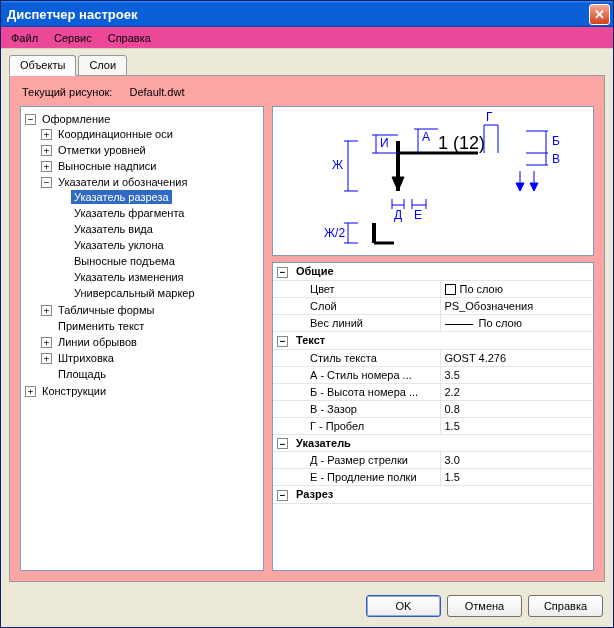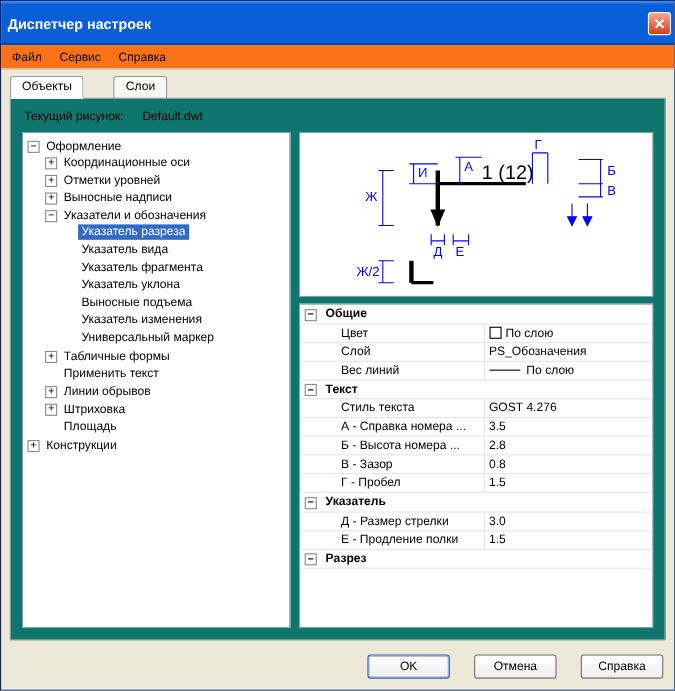--- a/index.html
+++ b/index.html
@@ -1,26 +1,26 @@
 <!DOCTYPE html>
 <html><head>
 <meta charset="utf-8">
 <style>
   * { box-sizing: border-box; }
   body { margin: 0; font-family: Tahoma, sans-serif; font-size: 11px; background: #fff; }
   .window { width: 614px; height: 628px; border: 1px solid #0a246a; background: #ece9d8; display: flex; flex-direction: column; }
-  .titlebar { height: 40px; background: linear-gradient(to bottom, #3b8ef0 0%, #0a5fd8 8%, #0a5fd8 92%, #003fa8 100%); display: flex; align-items: center; padding: 0 3px 0 6px; color: #fff; font-weight: bold; font-size: 13px; }
+  .titlebar { height: 26px; background: linear-gradient(to bottom, #3b8ef0 0%, #0a5fd8 8%, #0a5fd8 92%, #003fa8 100%); display: flex; align-items: center; padding: 0 3px 0 6px; color: #fff; font-weight: bold; font-size: 13px; }
   .titlebar .title { flex: 1; }
   .close-btn { width: 21px; height: 21px; background: linear-gradient(to bottom,#f6a896,#d13f1a); border: 1px solid #fff; border-radius: 3px; color: #fff; display: flex; align-items: center; justify-content: center; font-weight: bold; font-family: Arial; font-size: 13px; cursor: pointer; }
-  .menubar { height: 22px; display: flex; align-items: center; padding: 0 4px; gap: 4px; background: #f97316; border-bottom: 1px solid #d6d2c2; }
+  .menubar { height: 22px; display: flex; align-items: center; padding: 0 4px; gap: 4px; background: #ec4899; border-bottom: 1px solid #d6d2c2; }
   .menuitem { padding: 2px 6px; cursor: pointer; }
-  .tabs { display: flex; margin: 6px 0 0 8px; gap: 25px; }
+  .tabs { display: flex; margin: 6px 0 0 8px; }
   .tab { padding: 3px 10px 4px 10px; border: 1px solid #919b9c; background: #f7f7f3; border-top-left-radius: 3px; border-top-right-radius: 3px; margin-right: 2px; position: relative; cursor: pointer; }
   .tab.active { background: #fcfcfe; border-bottom: 1px solid #fcfcfe; z-index: 2; }
-  .tabpanel { margin: 0 8px 6px 8px; border: 1px solid #919b9c; background: #0f766e; position: relative; top: -1px; padding: 10px; flex: 1; display: flex; flex-direction: column; overflow: hidden; }
+  .tabpanel { margin: 0 8px 6px 8px; border: 1px solid #919b9c; background: #fca5a5; position: relative; top: -1px; padding: 10px; flex: 1; display: flex; flex-direction: column; overflow: hidden; }
   .status-row { margin: 0 0 8px 2px; }
   .status-row .lbl { margin-right: 14px; }
   .content { display: flex; gap: 8px; flex: 1; overflow: hidden; }
   .treebox { width: 244px; border: 1px solid #7f9db9; background: #fff; overflow: auto; padding: 4px 2px; }
   .tree ul { list-style: none; margin: 0; padding-left: 16px; }
   .tree > ul { padding-left: 2px; }
   .tree li { padding: 1px 0; white-space: nowrap; }
   .tree .row { display: flex; align-items: center; gap: 3px; }
   .tree .exp { width: 11px; height: 11px; border: 1px solid #888; background: #fff; display: inline-flex; align-items: center; justify-content: center; font-size: 9px; line-height: 1; cursor: pointer; color:#000; font-family: monospace; }
   .tree .noexp { width: 11px; display: inline-block; }
@@ -31,21 +31,21 @@
   .propbox { flex: 1; border: 1px solid #7f9db9; background: #fff; overflow: hidden; display: flex; }
   .propscroll { flex: 1; overflow-y: scroll; }
   .proptable { width: 100%; border-collapse: collapse; }
   .proptable td { border-bottom: 1px solid #e5e5e5; padding: 2px 4px; height: 17px; vertical-align: middle; }
   .proptable .group td { font-weight: bold; background: #fff; }
   .proptable .group .expcell { width: 14px; text-align: center; }
   .proptable .keycell { width: 148px; padding-left: 18px; }
   .proptable .valcell { border-left: 1px solid #e5e5e5; }
   .chk { display: inline-block; width: 11px; height: 11px; border: 1px solid #000; margin-right: 4px; vertical-align: middle; }
   .line-sample { display: inline-block; border-top: 1.5px solid #000; width: 28px; vertical-align: middle; margin-right: 6px; }
-  .footer { display: flex; justify-content: flex-end; gap: 22px; padding: 6px 10px 10px 0; }
+  .footer { display: flex; justify-content: flex-end; gap: 6px; padding: 6px 10px 10px 0; }
   .btn { min-width: 75px; height: 22px; border: 1px solid #707070; background: linear-gradient(#fff,#eee); border-radius: 3px; cursor: pointer; font-family: inherit; font-size: 11px; padding: 0 10px; }
   .btn.default { border: 1px solid #2f5bb7; box-shadow: inset 0 0 0 1px #89ade4; }
   .btn:disabled { color: #a0a0a0; cursor: default; }
   .exp-pg { width:11px; height:11px; border:1px solid #888; background:#fff; display:inline-flex; align-items:center; justify-content:center; font-size:9px; font-family:monospace; cursor:pointer; }
 </style>
 </head>
 <body>
 
 <div class="window">
   <div class="titlebar">
@@ -107,27 +107,27 @@
                 <ul>
                   <li>
                       <div class="row">
                         <span class="noexp"></span>
                         <span class="lbl selected">Указатель разреза</span>
                       </div>
                     </li>
                   <li>
                       <div class="row">
                         <span class="noexp"></span>
+                        <span class="lbl">Указатель фрагмента</span>
+                      </div>
+                    </li>
+                  <li>
+                      <div class="row">
+                        <span class="noexp"></span>
                         <span class="lbl">Указатель вида</span>
-                      </div>
-                    </li>
-                  <li>
-                      <div class="row">
-                        <span class="noexp"></span>
-                        <span class="lbl">Указатель фрагмента</span>
                       </div>
                     </li>
                   <li>
                       <div class="row">
                         <span class="noexp"></span>
                         <span class="lbl">Указатель уклона</span>
                       </div>
                     </li>
                   <li>
                       <div class="row">
@@ -279,27 +279,27 @@
                     <td class="expcell"><span class="exp-pg">−</span></td>
                     <td colspan="2">Текст</td>
                   </tr>
               <tr>
                     <td></td>
                     <td class="keycell">Стиль текста</td>
                     <td class="valcell">GOST 4.276</td>
                   </tr>
               <tr>
                     <td></td>
-                    <td class="keycell">А - Справка номера ...</td>
+                    <td class="keycell">А - Стиль номера ...</td>
                     <td class="valcell">3.5</td>
                   </tr>
               <tr>
                     <td></td>
                     <td class="keycell">Б - Высота номера ...</td>
-                    <td class="valcell">2.8</td>
+                    <td class="valcell">2.2</td>
                   </tr>
               <tr>
                     <td></td>
                     <td class="keycell">В - Зазор</td>
                     <td class="valcell">0.8</td>
                   </tr>
               <tr>
                     <td></td>
                     <td class="keycell">Г - Пробел</td>
                     <td class="valcell">1.5</td>

